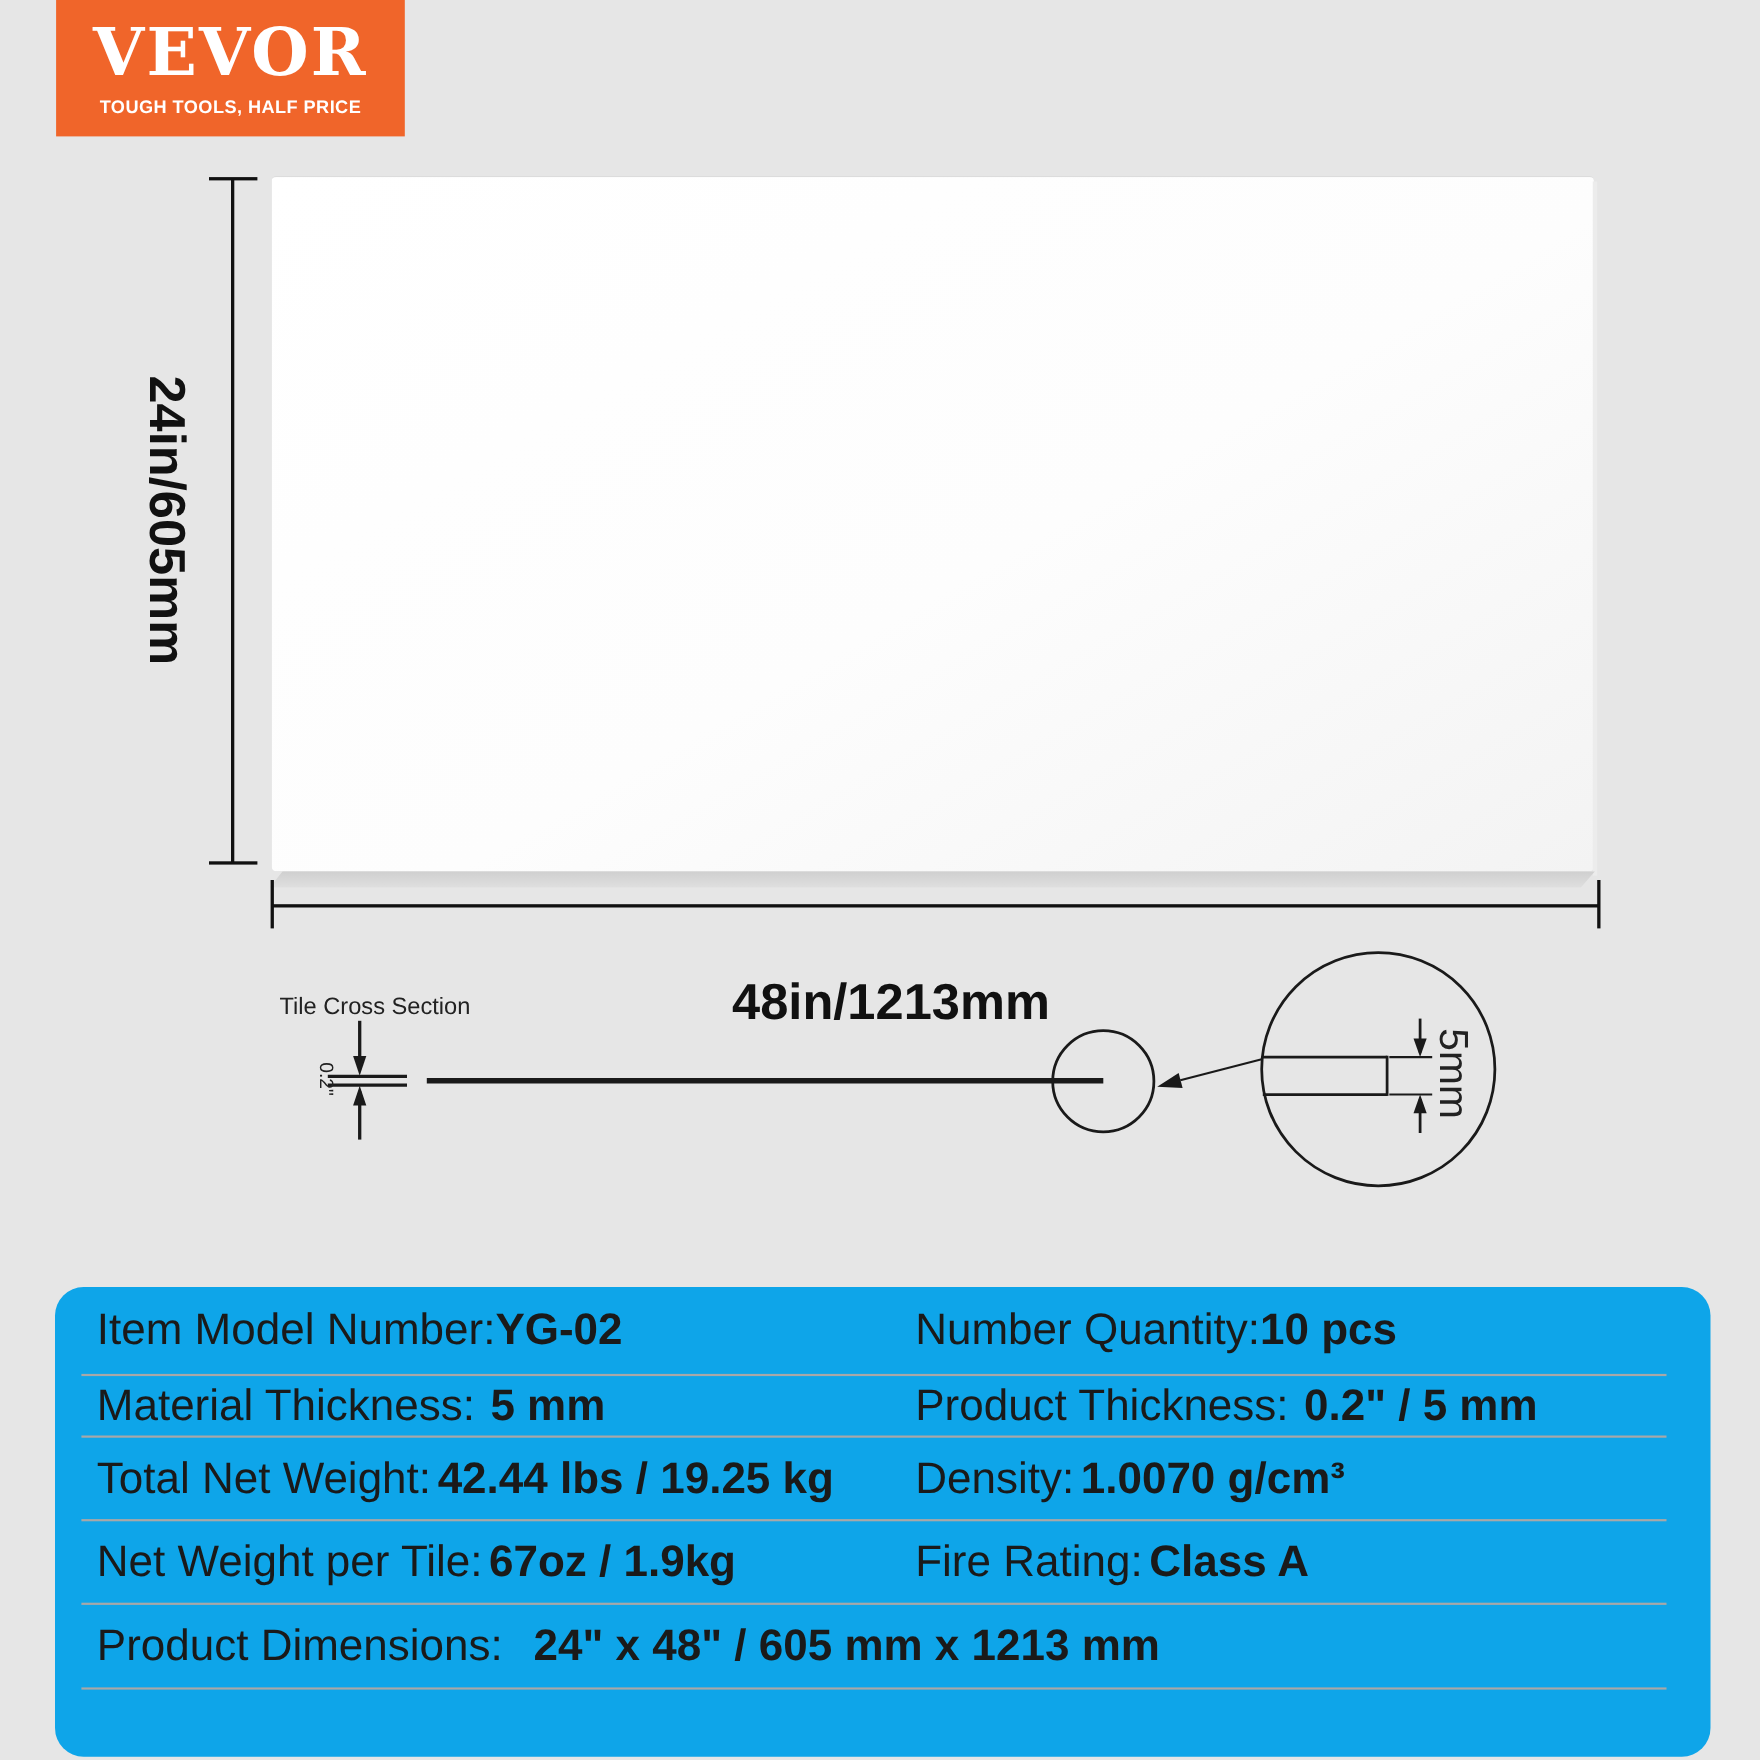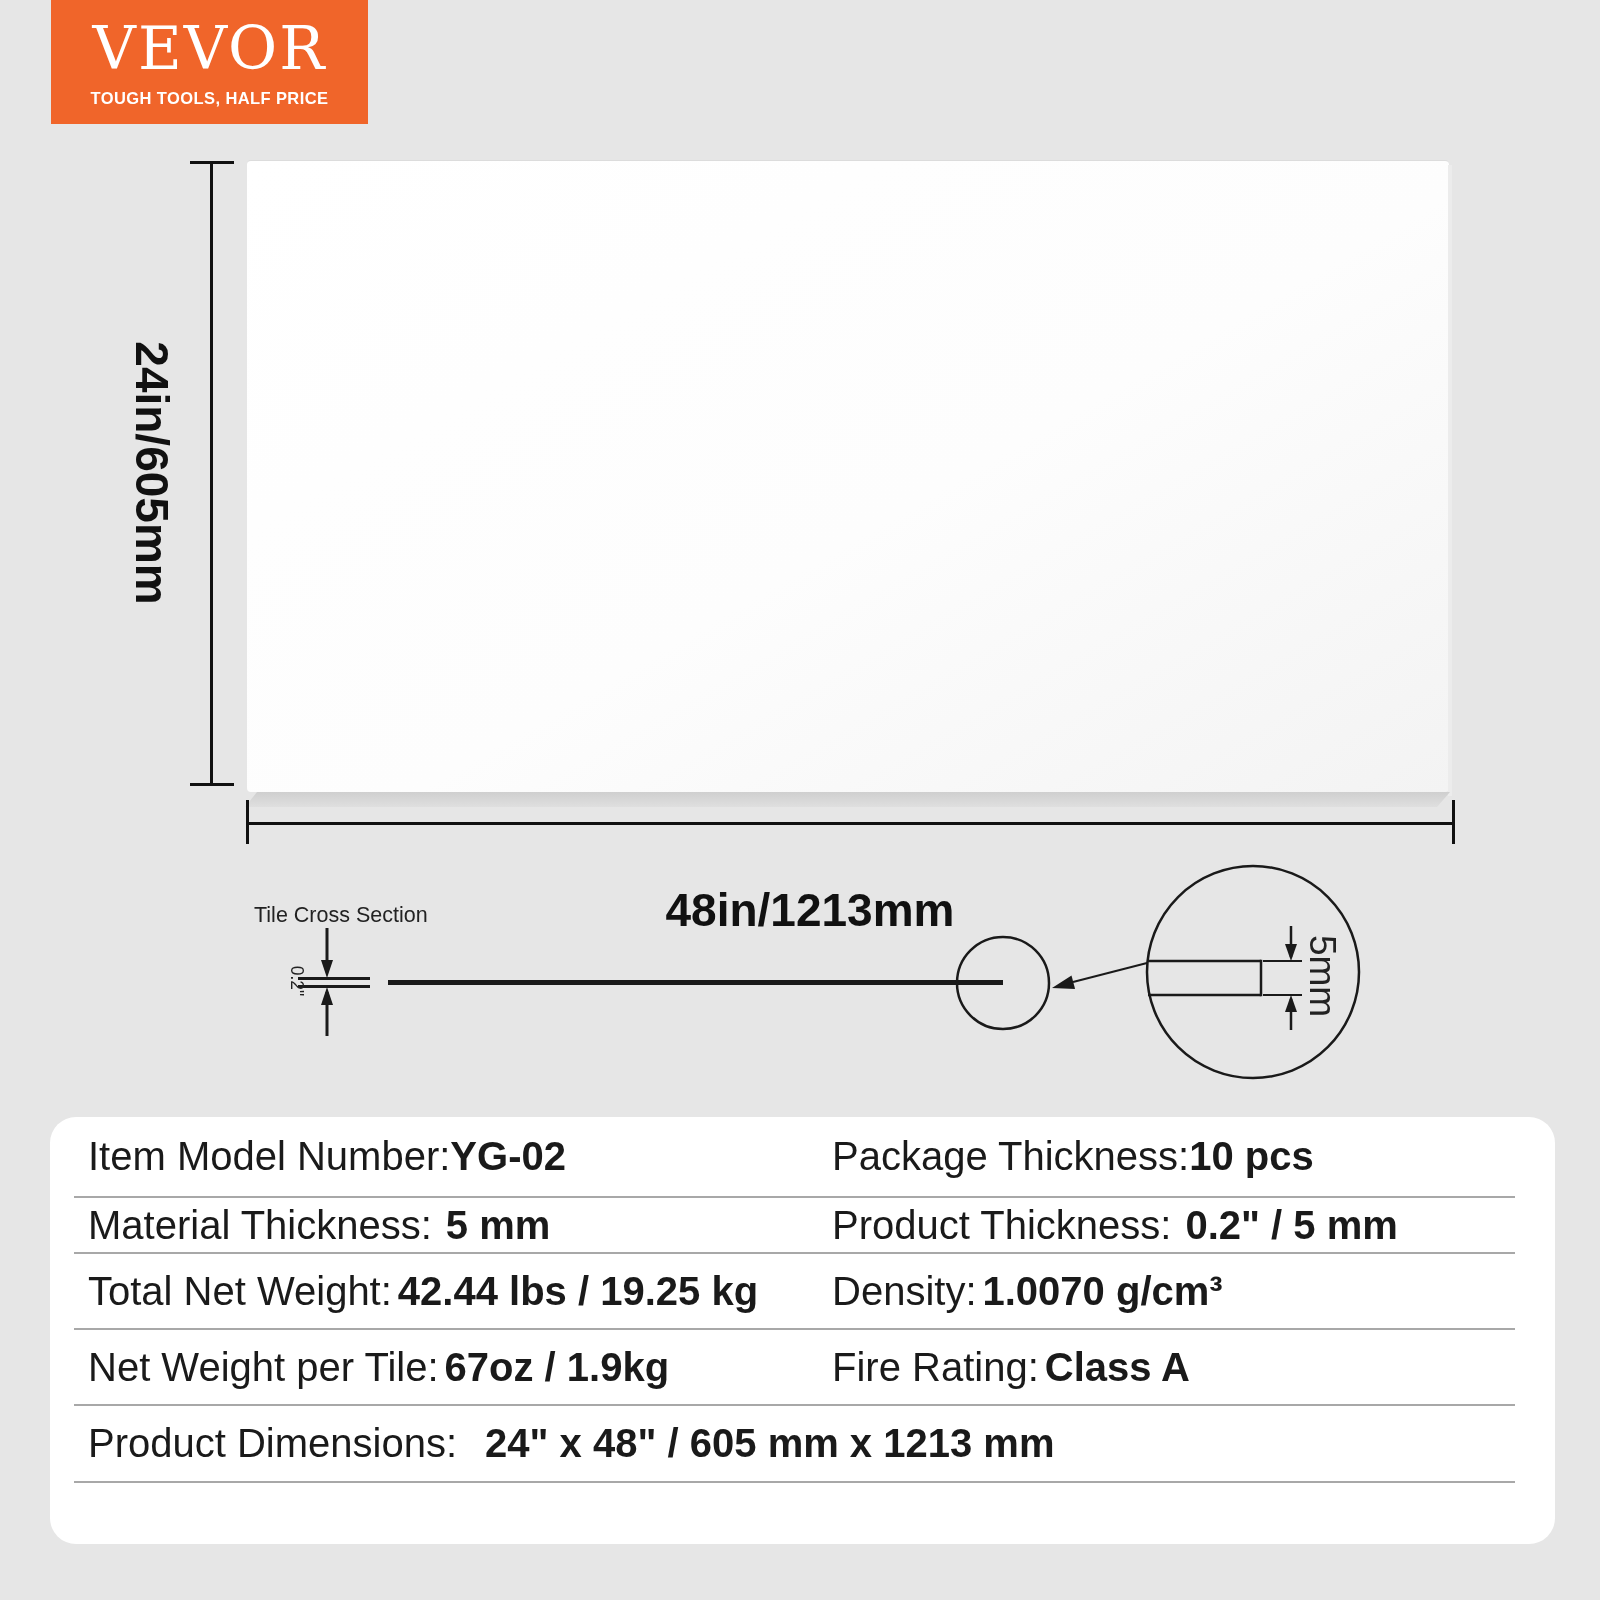--- a/index.html
+++ b/index.html
@@ -9,21 +9,21 @@
     font-family:"Liberation Sans", sans-serif; color:#1a1a1a;
   }
 
   
   .logo {
     position:absolute; left:51px; top:0; width:317px; height:124px;
     background:#F0652A; display:flex; flex-direction:column;
     align-items:center; justify-content:center; padding-top:2px; box-sizing:border-box;
   }
   .logo-brand {
-    font-family:"DejaVu Serif", serif; font-weight:normal; font-size:60px;
+    font-family:"DejaVu Serif", serif; font-weight:bold; font-size:60px;
     line-height:1; color:#ffffff; letter-spacing:2px;
   }
   .logo-tagline {
     font-size:16.5px; font-weight:bold; color:#ffffff; letter-spacing:0.4px; margin-top:11px;
   }
 
   
   .tile {
     position:absolute; left:247px; top:160px; width:1202px; height:631px;
     background:linear-gradient(150deg,#ffffff 0%,#fdfdfd 55%,#f3f3f3 100%);
@@ -44,22 +44,22 @@
   .dim-label.vertical { transform:translate(-50%,-50%) rotate(90deg); }
   .dim-label.horizontal { transform:translateX(-50%); }
 
   .xsection-svg { position:absolute; left:0; top:0; width:1600px; height:1600px; }
   .xsection-svg line, .xsection-svg circle, .xsection-svg polyline { stroke:#1a1a1a; fill:none; }
   .xsection-svg polygon { fill:#1a1a1a; stroke:none; }
   .xsection-svg text { fill:#222; font-family:"Liberation Sans", sans-serif; }
 
   
   .spec-panel {
-    position:absolute; left:50px; top:1117px; width:1505px; height:427px;
-    background:#ffffff; border-radius:26px;
+    position:absolute; left:50px; top:1170px; width:1505px; height:427px;
+    background:#0ea5e9; border-radius:26px;
   }
   .spec-row {
     box-sizing:border-box; margin:0 40px 0 24px; padding-left:14px;
     border-bottom:2px solid #a8a8a8;
     display:flex; align-items:center; font-size:40px;
   }
   .r1 { height:81px; } .r2 { height:56px; } .r3 { height:76px; } .r4 { height:76px; } .r5 { height:77px;text-align:right; }
   .cell-left { width:744px; display:flex; align-items:baseline; white-space:nowrap; }
   .cell-right { flex:1; display:flex; align-items:baseline; white-space:nowrap; }
   .cell-full { display:flex; align-items:baseline; white-space:nowrap; }
@@ -120,21 +120,21 @@
   </svg>
 
   <div class="spec-panel">
 
     <div class="spec-row r1">
       <div class="cell-left">
         <span class="spec-label">Item Model Number:</span>
         <span class="spec-value g26">YG-02</span>
       </div>
       <div class="cell-right">
-        <span class="spec-label">Package Thickness:</span>
+        <span class="spec-label">Number Quantity:</span>
         <span class="spec-value g26">10 pcs</span>
       </div>
     </div>
 
     <div class="spec-row r2">
       <div class="cell-left">
         <span class="spec-label">Material Thickness:</span>
         <span class="spec-value g14">5 mm</span>
       </div>
       <div class="cell-right">

